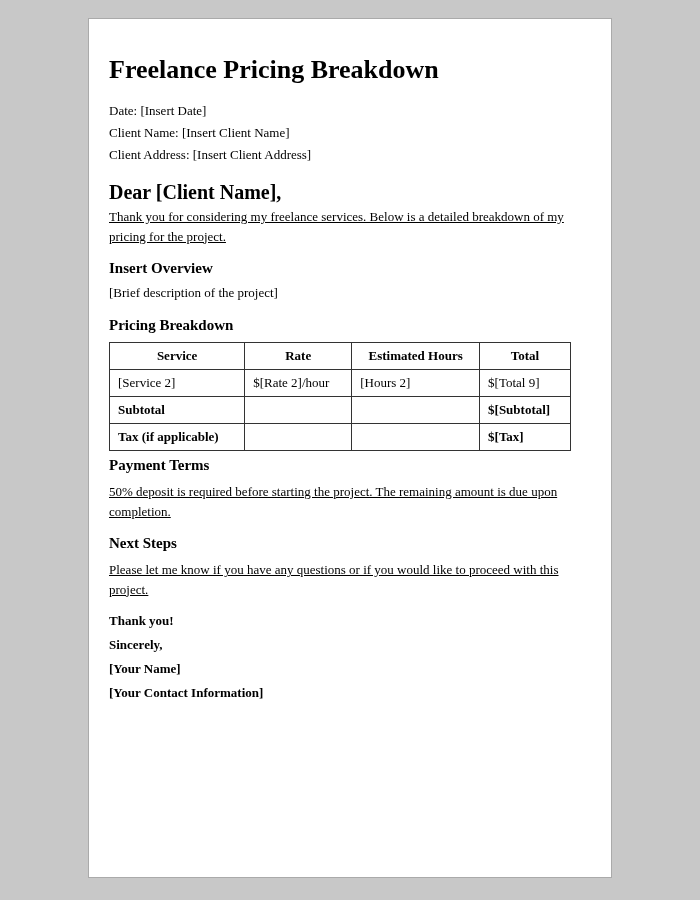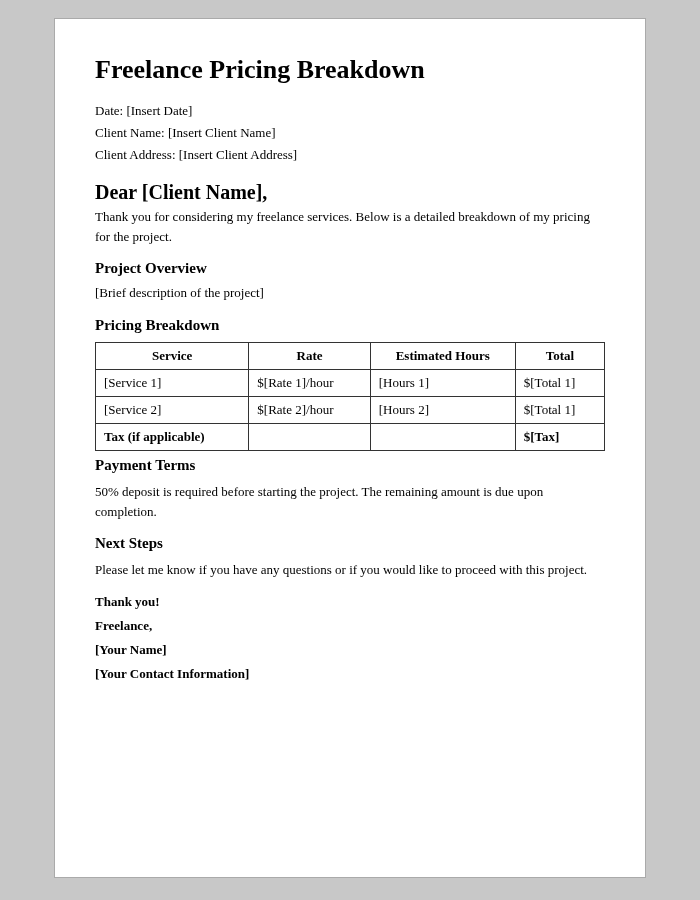--- a/index.html
+++ b/index.html
@@ -14,23 +14,23 @@
       background: #c8c8c8;
       display: flex;
       justify-content: center;
       align-items: flex-start;
       padding: 18px;
       font-family: Georgia, 'Times New Roman', serif;
     }
 
     .document {
       background: #ffffff;
-      width: 592px;
+      width: 524px;
       min-height: 860px;
-      padding: 36px 40px 36px 40px;
+      padding: 36px 40px 36px 20px;
       border: 1px solid #aaa;
     }
 
     .doc-title {
       font-size: 26px;
       font-weight: bold;
       margin-bottom: 18px;
       font-family: Georgia, serif;
     }
 
@@ -46,20 +46,21 @@
       margin-top: 18px;
       margin-bottom: 3px;
       font-family: Georgia, serif;
     }
 
     .body-text {
       font-size: 13px;
       line-height: 1.5;
       margin-bottom: 14px;
       font-family: Georgia, serif;
+      text-decoration: underline;
     }
 
     .section-heading {
       font-size: 15px;
       font-weight: bold;
       margin-bottom: 8px;
       margin-top: 6px;
       font-family: Georgia, serif;
     }
 
@@ -113,62 +114,62 @@
   <h1 class="doc-title">Freelance Pricing Breakdown</h1>
 
   <p class="meta-line">Date: [Insert Date]</p>
   <p class="meta-line">Client Name: [Insert Client Name]</p>
   <p class="meta-line">Client Address: [Insert Client Address]</p>
 
   <h2 class="salutation">Dear [Client Name],</h2>
 
   <p class="body-text">Thank you for considering my freelance services. Below is a detailed breakdown of my pricing for the project.</p>
 
-  <h3 class="section-heading">Project Overview</h3>
+  <h3 class="section-heading">Insert Overview</h3>
   <p class="project-desc">[Brief description of the project]</p>
 
   <h3 class="section-heading">Pricing Breakdown</h3>
 
   <table class="pricing-table">
     <thead>
       <tr>
         <th>Service</th>
         <th>Rate</th>
         <th>Estimated Hours</th>
         <th>Total</th>
       </tr>
     </thead>
     <tbody id="table-body">
-    <tr>
-          <td>[Service 1]</td>
-          <td>$[Rate 1]/hour</td>
-          <td>[Hours 1]</td>
-          <td>$[Total 1]</td>
-        </tr>
         <tr>
           <td>[Service 2]</td>
           <td>$[Rate 2]/hour</td>
           <td>[Hours 2]</td>
-          <td>$[Total 1]</td>
+          <td>$[Total 9]</td>
+        </tr>
+        <tr>
+          <td class="bold-cell">Subtotal</td>
+          <td class="bold-cell"></td>
+          <td class="bold-cell"></td>
+          <td class="bold-cell">$[Subtotal]</td>
         </tr>
         <tr>
           <td class="bold-cell">Tax (if applicable)</td>
           <td class="bold-cell"></td>
           <td class="bold-cell"></td>
           <td class="bold-cell">$[Tax]</td>
         </tr>
       </tbody>
   </table>
 
   <h3 class="section-heading">Payment Terms</h3>
   <p class="body-text">50% deposit is required before starting the project. The remaining amount is due upon completion.</p>
 
   <h3 class="section-heading">Next Steps</h3>
   <p class="body-text">Please let me know if you have any questions or if you would like to proceed with this project.</p>
 
   <div class="closing-section">
     <p class="closing-line">Thank you!</p>
-    <p class="closing-line">Freelance,</p>
+    <p class="closing-line">Sincerely,</p>
     <p class="closing-line">[Your Name]</p>
     <p class="closing-line">[Your Contact Information]</p>
   </div>
 
 </div>
 
 </body></html>

